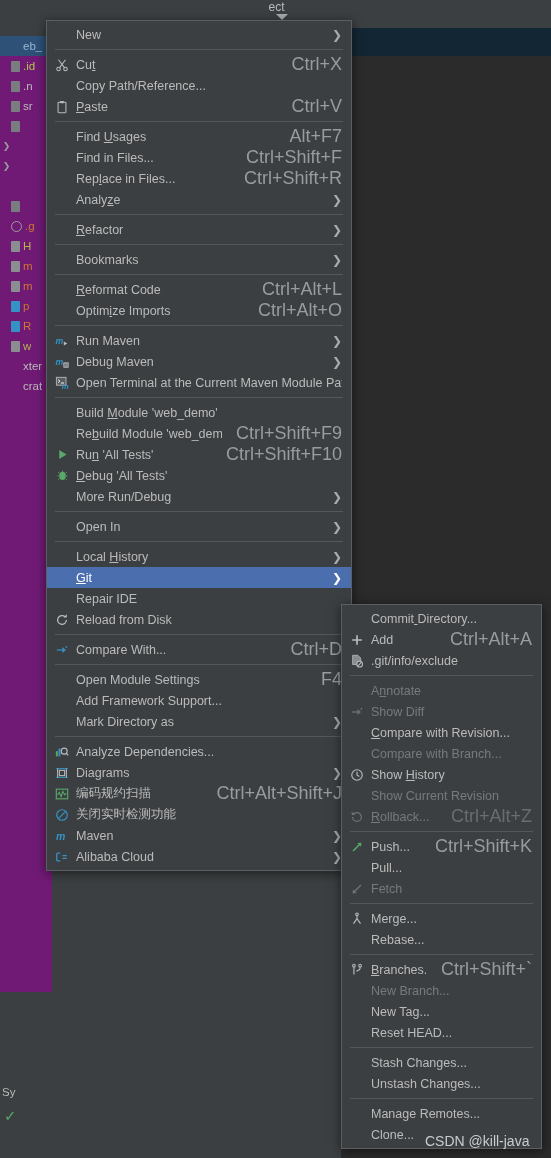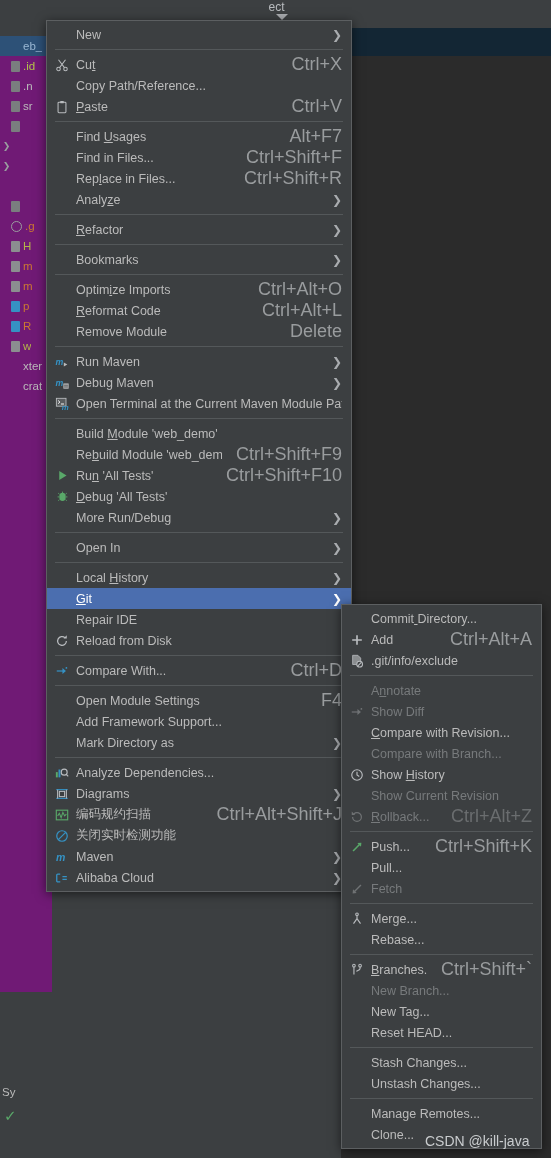--- a/index.html
+++ b/index.html
@@ -301,32 +301,27 @@
     </div>
     <div class="msep"></div>
     <div class="mi">
       <span class="ic"></span>
       <span class="lbl">Bookmarks</span>
       <span class="arrow">❯</span>
     </div>
     <div class="msep"></div>
     <div class="mi">
       <span class="ic"></span>
+      <span class="lbl"><u>R</u>eformat Code</span>
+      <span class="key">Ctrl+Alt+L</span>
+    </div>
+    <div class="mi">
+      <span class="ic"></span>
       <span class="lbl">Optim<u>i</u>ze Imports</span>
       <span class="key">Ctrl+Alt+O</span>
-    </div>
-    <div class="mi">
-      <span class="ic"></span>
-      <span class="lbl"><u>R</u>eformat Code</span>
-      <span class="key">Ctrl+Alt+L</span>
-    </div>
-    <div class="mi">
-      <span class="ic"></span>
-      <span class="lbl">Remove Module</span>
-      <span class="key">Delete</span>
     </div>
     <div class="msep"></div>
     <div class="mi">
       <span class="ic">
         <svg width="15" height="14" viewBox="0 0 16 16">
           <text x="0" y="11" font-size="10" font-weight="bold" font-style="italic" fill="#3592c4" font-family="Liberation Sans">m</text>
           <path d="M9.5 8.5l4 2.3-4 2.3z" fill="#bbbbbb"></path>
         </svg>
       </span>
       <span class="lbl">Run Maven</span>

